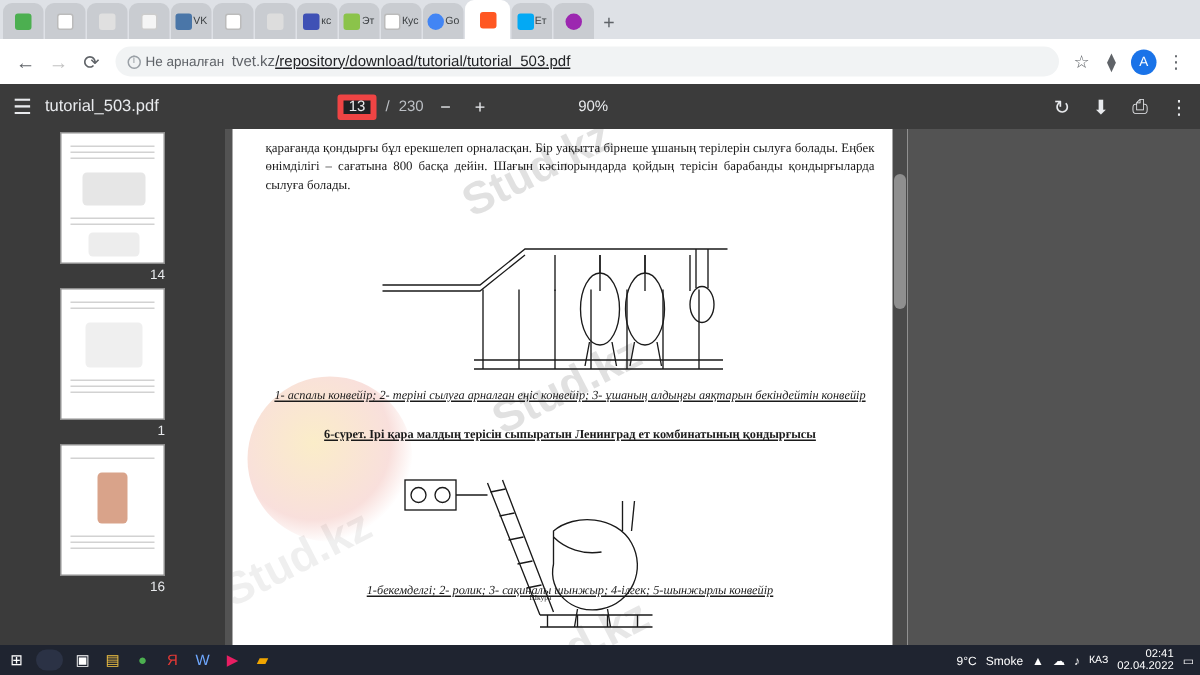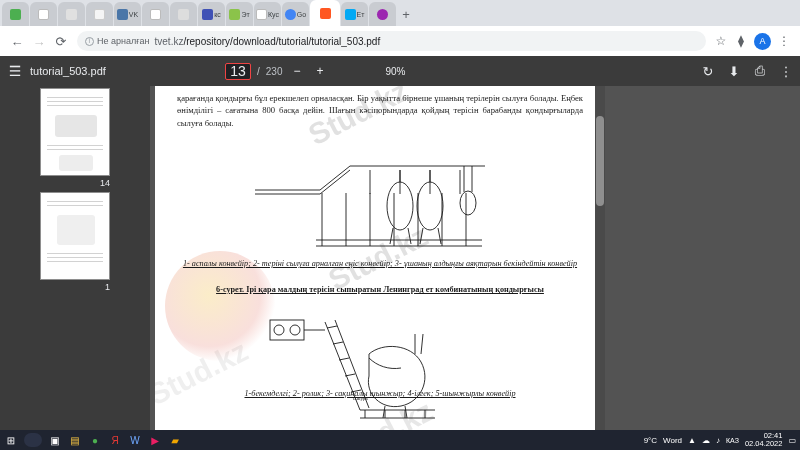--- a/index.html
+++ b/index.html
@@ -38,33 +38,33 @@
   .nav-btn.disabled { color: #c3c3c3; }
   .urlbox {
     flex: 1; height: 20px; background: #f1f3f4; border-radius: 10px;
     display: flex; align-items: center; padding: 0 8px; margin: 0 5px;
     font-size: 10px; color: #202124; overflow: hidden; white-space: nowrap;
   }
   .urlbox .warn { color: #5f6368; font-size: 9px; margin-right: 5px; display:flex; align-items:center; }
   .warn-ic { display:inline-block; width:9px; height:9px; border:1px solid #9aa0a6; border-radius:50%; margin-right:3px; position:relative;}
   .warn-ic::after{content:"i"; position:absolute; left:2.5px; top:-1px; font-size:7px; color:#9aa0a6;}
   .url-host { color: #5f6368; }
-  .url-rest { color: #202124; }
+  .url-rest { color: #202124; text-decoration: underline; }
   .omni-ic { width: 20px; height: 20px; display:flex; align-items:center; justify-content:center; color:#5f6368; font-size: 12px; }
   .avatar-c { width: 17px; height: 17px; border-radius: 50%; background: #1a73e8; color:#fff; font-size:9px; display:flex;align-items:center;justify-content:center; margin: 0 3px;}
 
   
   .pdfbar {
     position: absolute; left: 0; top: 56px; width: 800px; height: 30px;
     background: #3b3b3b; display: flex; align-items: center; color: #e8eaed; font-size: 11px;
   }
   .pdfbar .hamb { width: 30px; display: flex; align-items:center; justify-content:center; font-size: 14px;}
   .pdf-title { font-size: 11px; color: #e8eaed; }
   .pdf-center { position:absolute; left: 225px; top:0; height:30px; display:flex; align-items:center; gap:6px; }
-  .pagebox { width: 26px; height: 17px; background: #202124; border: 1px solid #ef4444; border-radius: 2px; color:#e8eaed; font-size:14px; display:flex; align-items:center; justify-content:center;}
+  .pagebox { width: 26px; height: 17px; background: #202124; border: 4px solid #ef4444; border-radius: 2px; color:#e8eaed; font-size:10px; display:flex; align-items:center; justify-content:center;}
   .pg-sep { font-size: 10px; color:#bdc1c6; }
   .zoom-btn { width: 17px; height:17px; border-radius:2px; display:flex; align-items:center;justify-content:center; font-size:12px; color:#e8eaed;}
   .zoomval { font-size: 10px; color:#e8eaed; min-width: 26px; text-align:center;margin-left:48px;}
   .pdf-right { position:absolute; right: 6px; top:0; height:30px; display:flex; align-items:center; gap:10px;}
   .pdf-right .ic { width: 16px; height:16px; display:flex; align-items:center;justify-content:center; font-size:13px; color:#e8eaed;}
 
   
   .pdf-body { position: absolute; left: 0; top: 86px; width: 800px; height: 344px; background: #535353; }
   .thumbs { position: absolute; left: 0; top: 0; width: 150px; height: 344px; background: #3b3b3b; overflow: hidden;}
   .thumb { width: 70px; margin: 4px auto 0; }
@@ -299,20 +299,30 @@
           <div class="page">
             <div class="tline" style="top:8px;"></div>
               <div class="tline" style="top:12px;"></div>
             <div class="tpic" style="left:16px; top:22px; width:38px; height:30px; background:#efefef;"></div>
             <div class="tline" style="top:60px;"></div>
               <div class="tline" style="top:64px;"></div>
               <div class="tline" style="top:68px;"></div>
           </div>
           <div class="num">1</div>
         </div>
+        <div class="thumb">
+          <div class="page">
+            <div class="tline" style="top:8px;"></div>
+            <div class="tpic" style="left:24px; top:18px; width:20px; height:34px; background:#d9a38a;"></div>
+            <div class="tline" style="top:60px;"></div>
+              <div class="tline" style="top:64px;"></div>
+              <div class="tline" style="top:68px;"></div>
+          </div>
+          <div class="num">16</div>
+        </div>
       </div>
 
       <div class="pageview">
 
         <div class="wm" style="left:150px; top:10px;">Stud.kz</div>
         <div class="wm" style="left:170px; top:155px;">Stud.kz</div>
         <div class="wm" style="left:175px; top:330px; color:rgba(120,120,120,0.18);">Stud.kz</div>
         <div class="wm" style="left:-10px; top:270px; color:rgba(150,150,150,0.15);">Stud.kz</div>
 
         <div style="position:absolute; left:10px; top:165px; width:110px; height:110px; border-radius:50%; background:radial-gradient(circle at 40% 40%, rgba(240,190,60,0.28), rgba(220,80,60,0.18) 55%, rgba(255,255,255,0) 72%);"></div>
@@ -373,21 +383,21 @@
       <span class="tb-ic">▣</span>
       <span class="tb-ic" style="color:#f5c542">▤</span>
       <span class="tb-ic" style="color:#4caf50">●</span>
       <span class="tb-ic" style="color:#e53935">Я</span>
       <span class="tb-ic" style="color:#6fa8ff">W</span>
       <span class="tb-ic" style="color:#e91e63">▶</span>
       <span class="tb-ic" style="color:#f0a500">▰</span>
     </div>
     <div class="tb-right">
       <span>9°C</span>
-      <span>Word</span>
+      <span>Smoke</span>
       <span>▲</span>
       <span>☁</span>
       <span>♪</span>
       <span class="kz-badge">КАЗ</span>
       <span class="tb-clock">
         <div>02:41</div>
         <div>02.04.2022</div>
       </span>
       <span>▭</span>
     </div>

